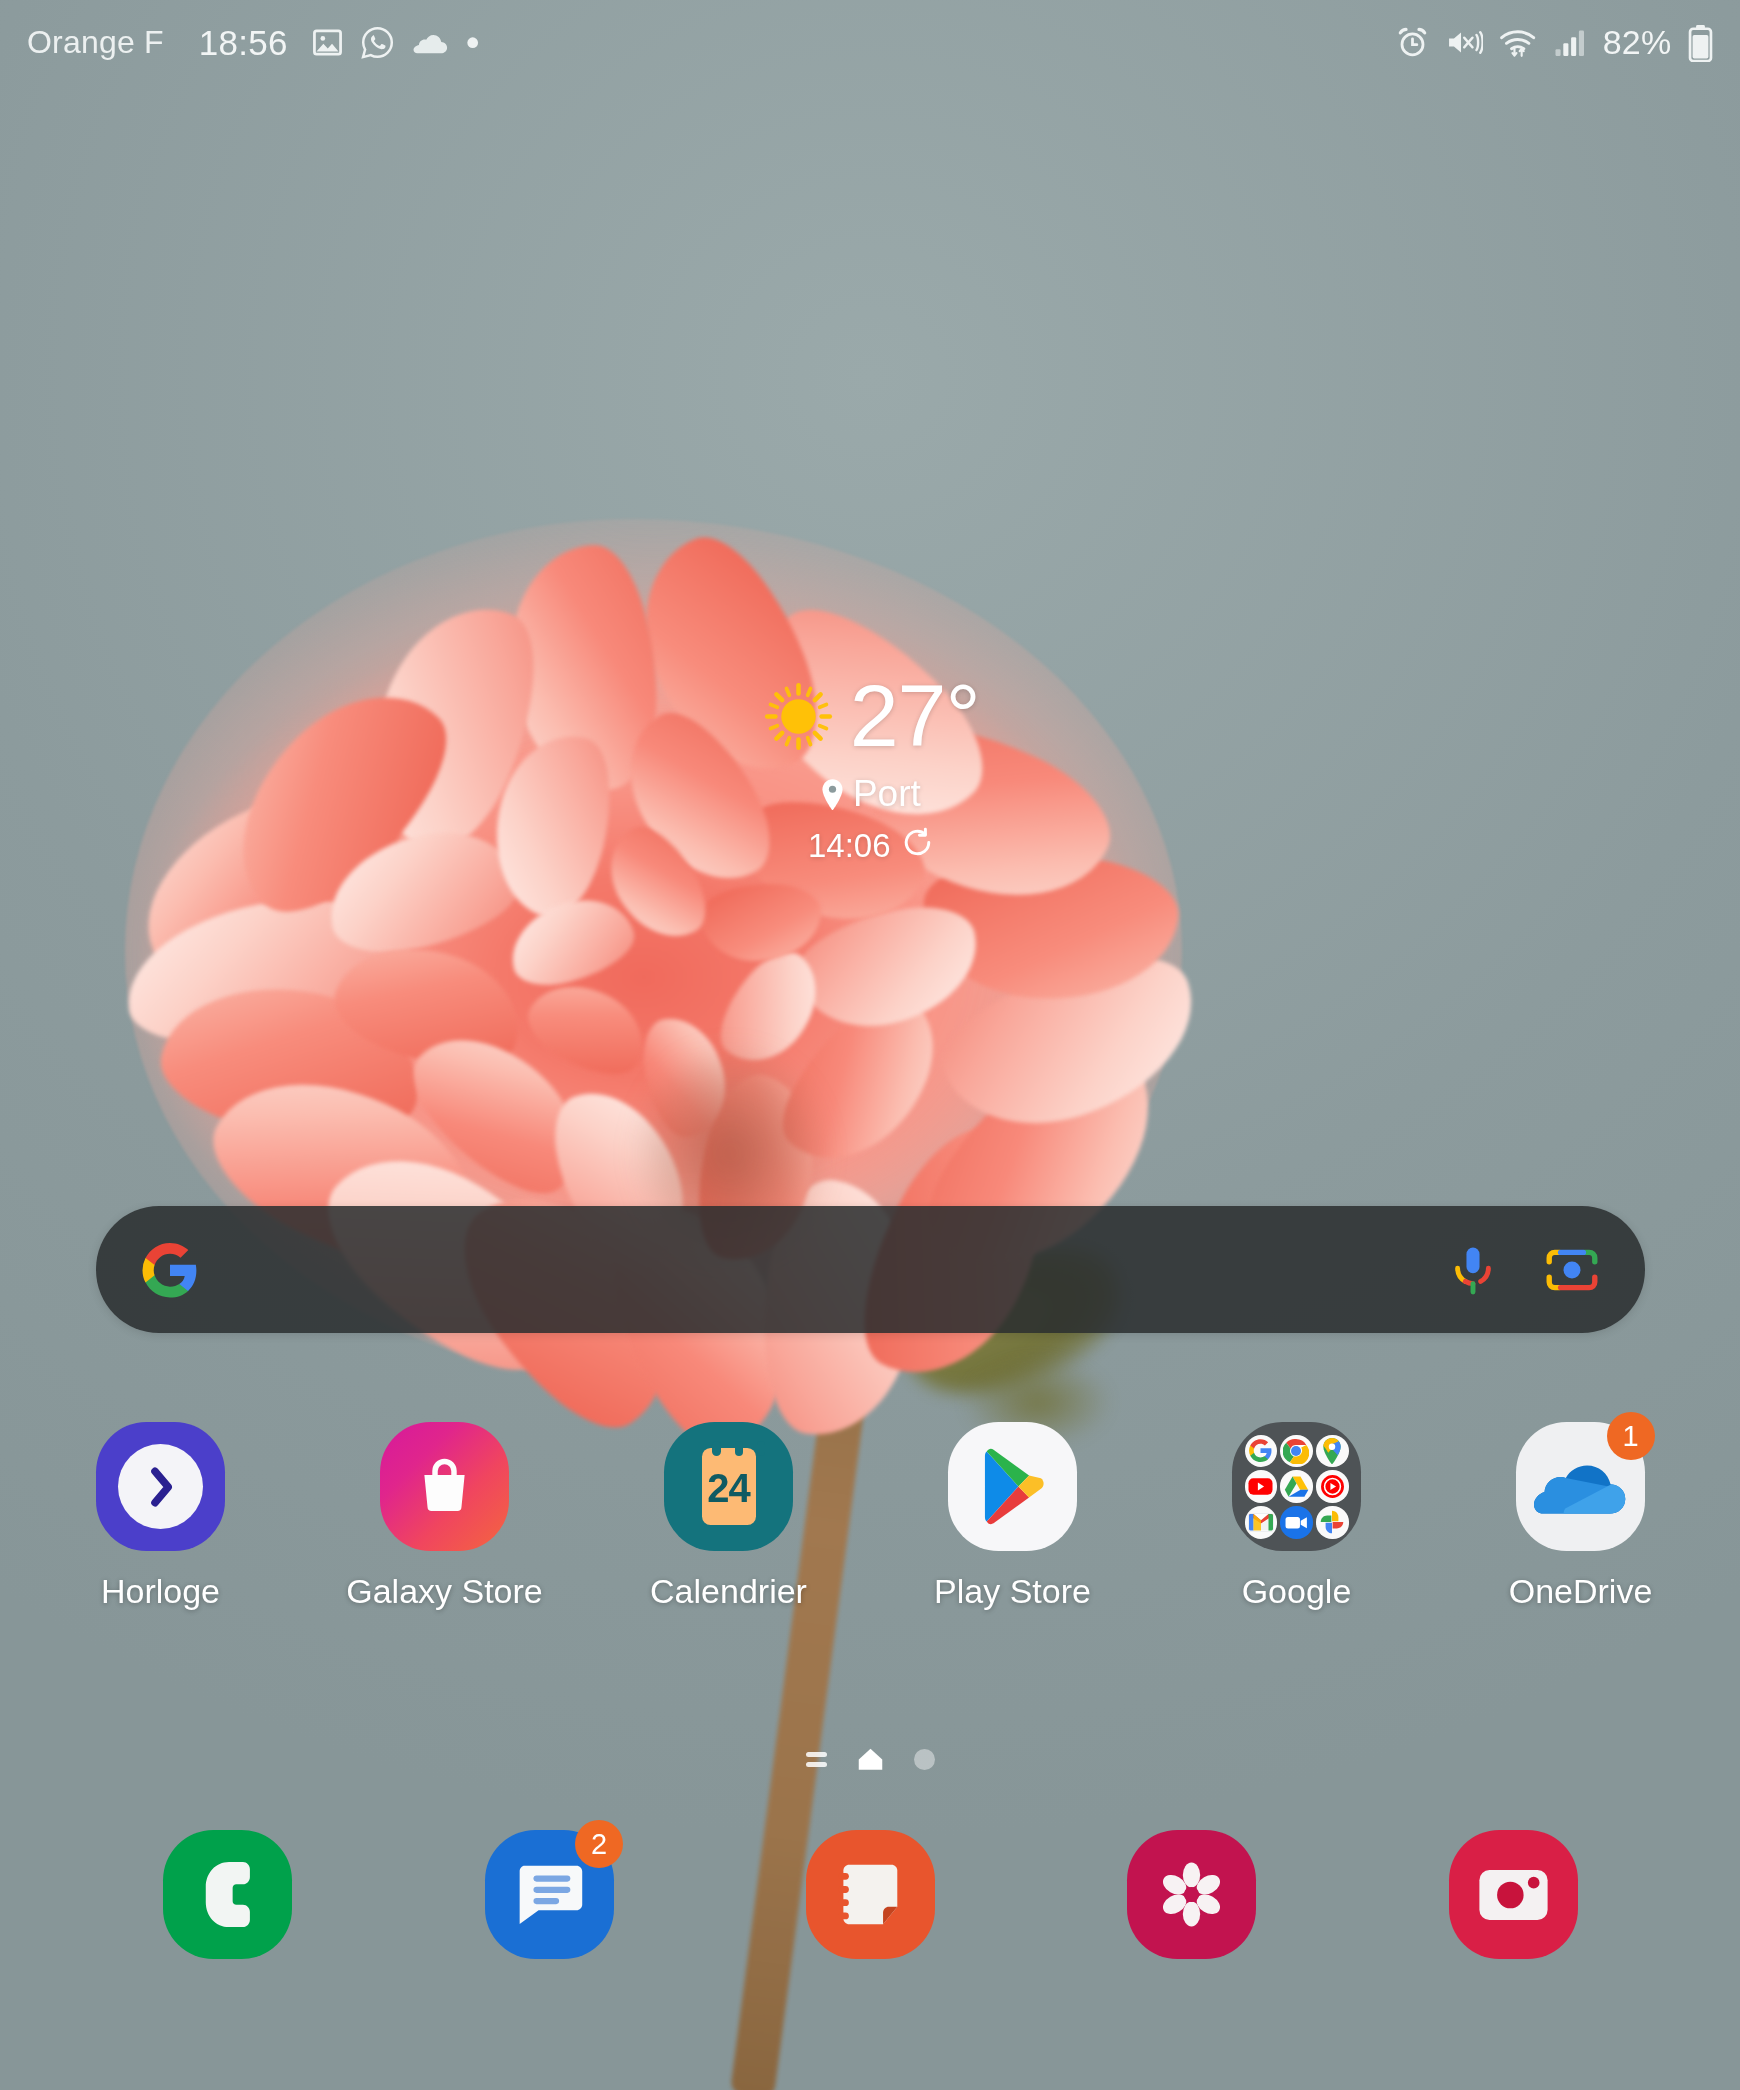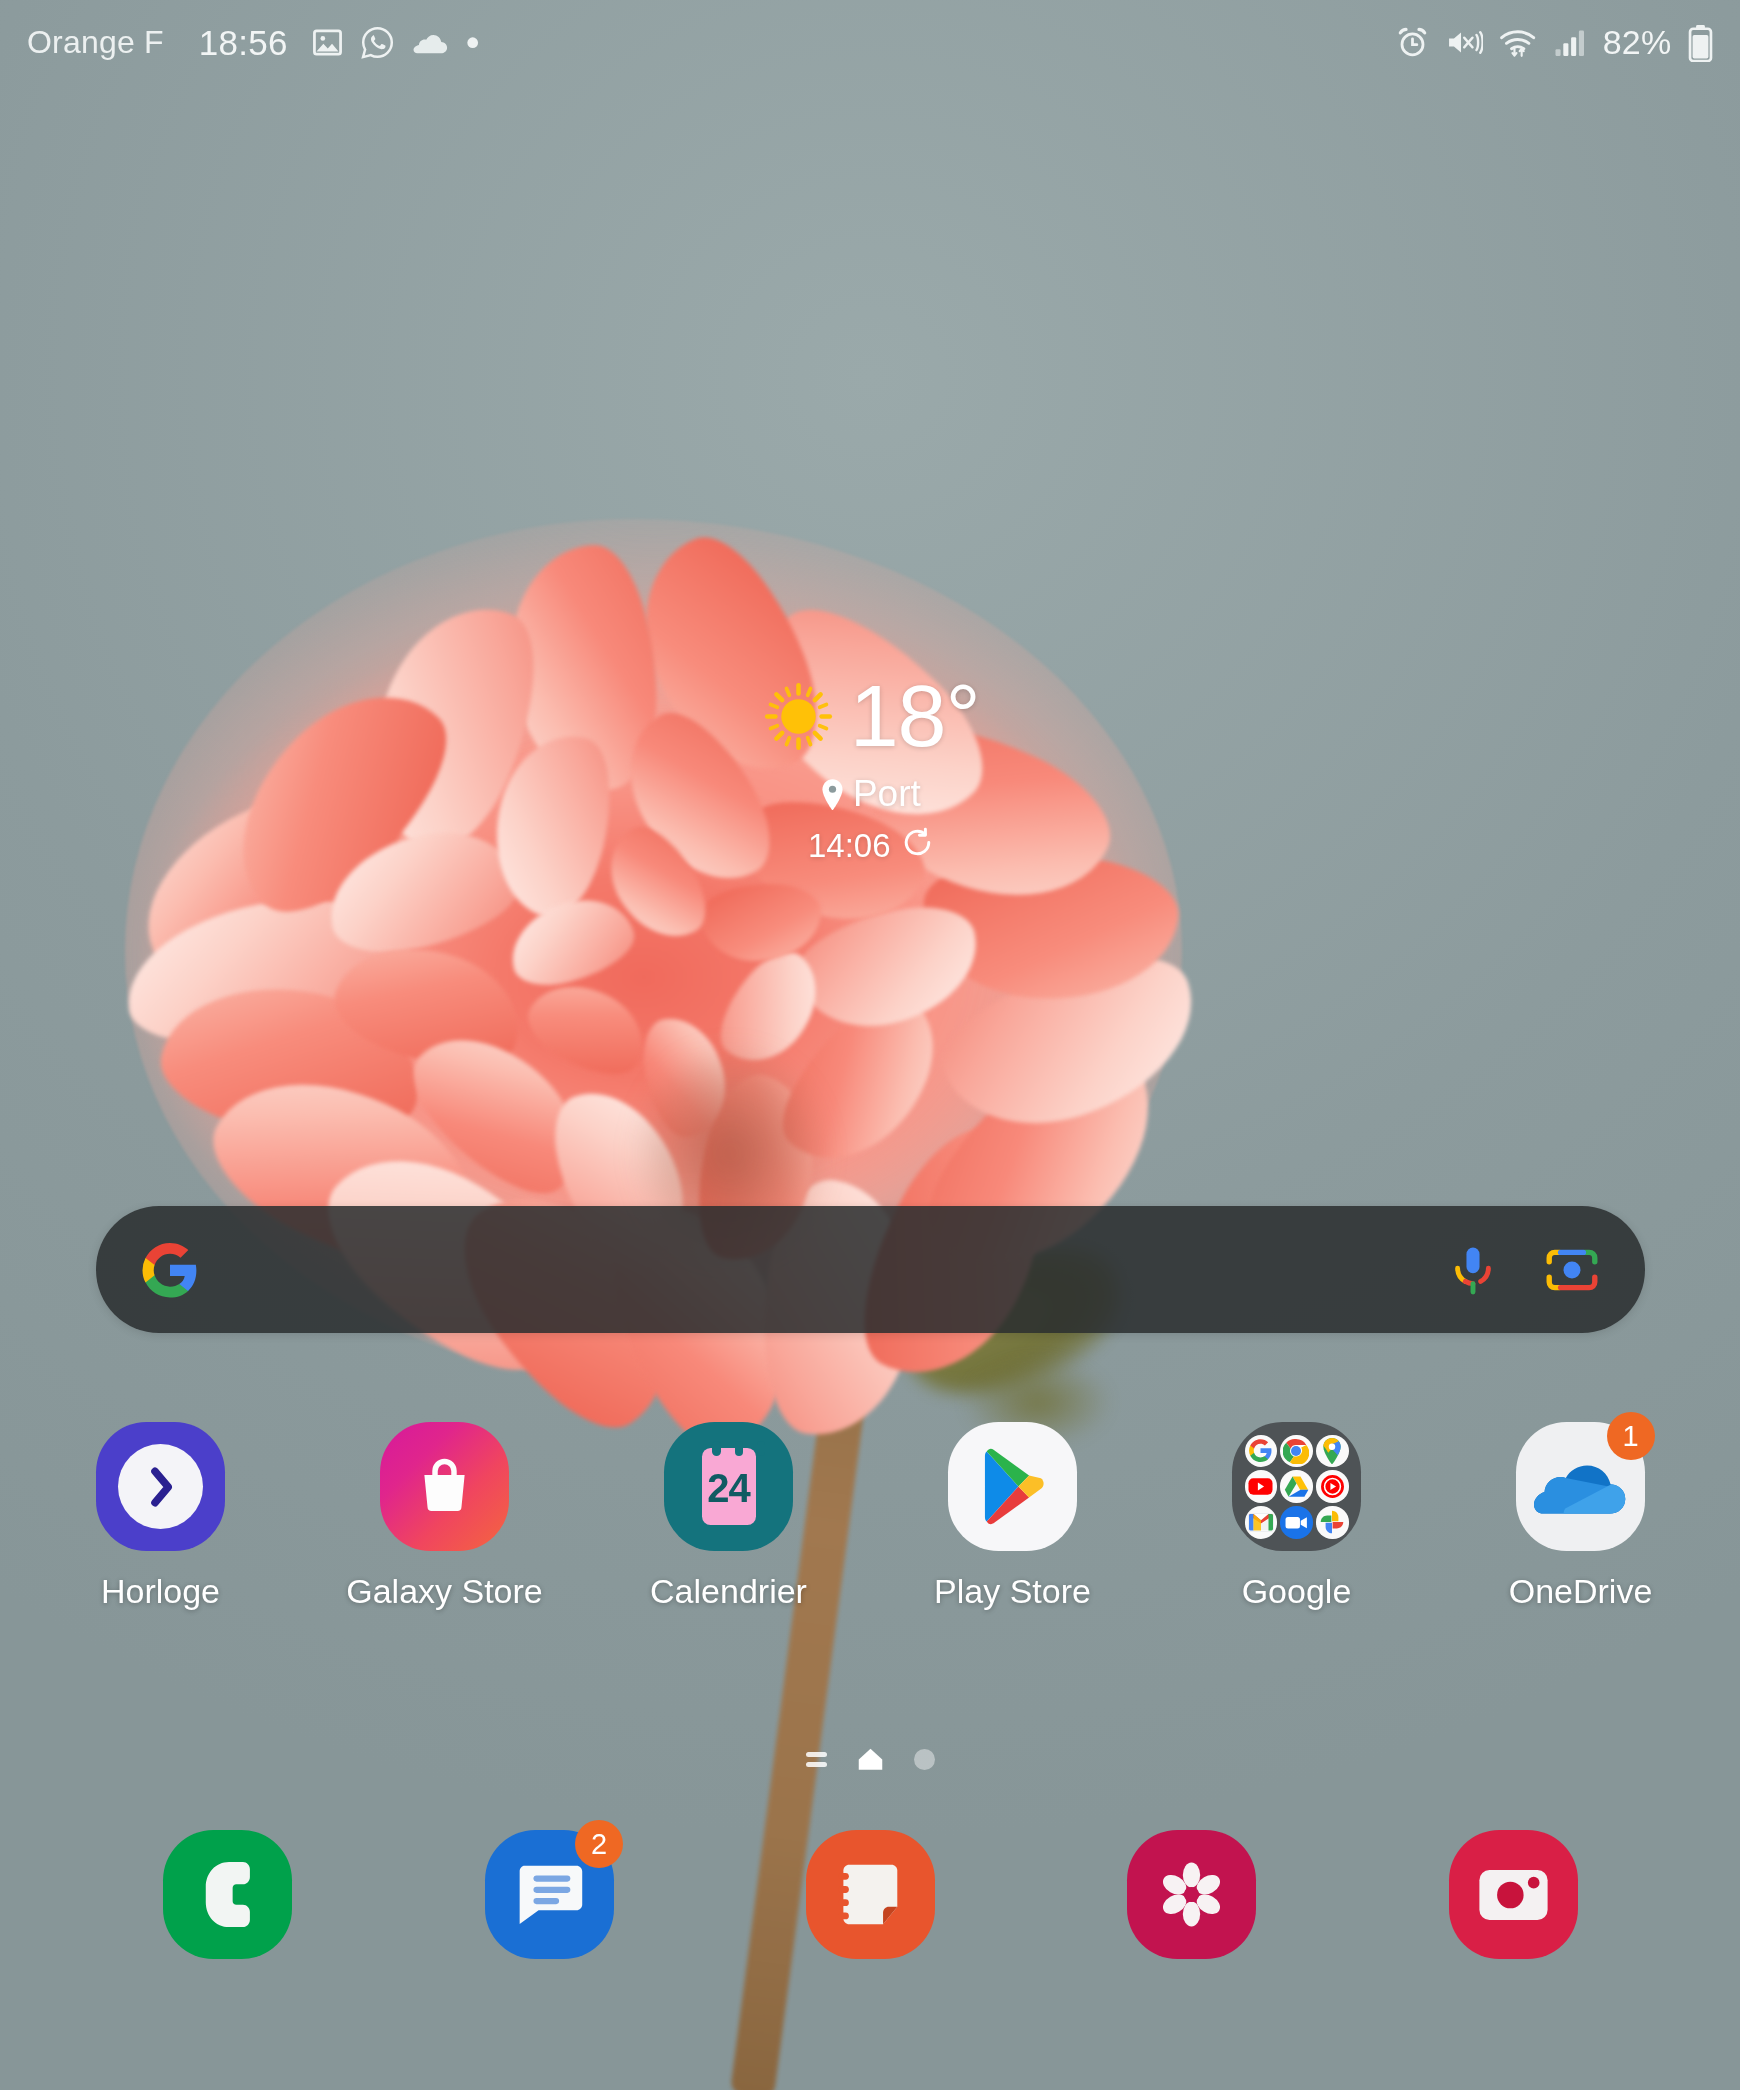--- a/index.html
+++ b/index.html
@@ -350,21 +350,21 @@
           <path d="M13.6 5.1l1.5 3.6"></path>
             <path d="M24.9 31.3l1.5 3.6"></path>
           <path d="M26.4 5.1l-1.5 3.6"></path>
             <path d="M15.1 31.3l-1.5 3.6"></path>
           <path d="M5.1 13.6l3.6 1.5"></path>
             <path d="M31.3 24.9l3.6 1.5"></path>
           <path d="M5.1 26.4l3.6-1.5"></path>
             <path d="M31.3 15.1l3.6-1.5"></path>
         </g>
       </svg>
-      <span class="w-temp">18°</span>
+      <span class="w-temp">27°</span>
     </div>
     <div class="w-loc">
       <svg width="25" height="33" viewBox="0 0 16 22">
         <path d="M8 0.8C4.3 0.8 1.3 3.8 1.3 7.5c0 4.9 6 13.2 6.3 13.6.2.2.6.2.8 0 .3-.4 6.3-8.7 6.3-13.6C14.7 3.8 11.7.8 8 .8z" fill="#ffffff"></path>
         <circle cx="8" cy="7.5" r="2.4" fill="#8c9b9d"></circle>
       </svg>
       <span>Port</span>
     </div>
     <div class="w-time">
       <span>14:06</span>
@@ -426,21 +426,21 @@
             <path d="M8.7 8.6V6.6a3.3 3.3 0 0 1 6.6 0v2" fill="none" stroke="#fdfdfd" stroke-width="1.9" stroke-linecap="round"></path>
           </svg>
         </div>
       </div>
       <div class="app-label">Galaxy Store</div>
     </div>
 
     <div class="app">
       <div class="app-icon-wrap">
         <div class="squircle sq" style="background:#14737d;">
-          <div style="position:relative;width:54px;height:77px;background:#f9a8d4;border-radius:8.6px;display:flex;align-items:center;justify-content:center;">
+          <div style="position:relative;width:54px;height:77px;background:#fdba74;border-radius:8.6px;display:flex;align-items:center;justify-content:center;">
             <span style="position:absolute;top:-6.7px;left:10.6px;width:8.6px;height:14.4px;background:#14737d;border-radius:4.8px;"></span>
             <span style="position:absolute;top:-6.7px;left:33px;width:8.6px;height:14.4px;background:#14737d;border-radius:4.8px;"></span>
             <span style="position:absolute;top:-6.7px;left:55px;width:8.6px;height:14.4px;background:#14737d;border-radius:4.8px;"></span>
             <span style="font-size:40px;font-weight:700;color:#105b63;letter-spacing:-1px;margin-top:3.8px;">24</span>
           </div>
         </div>
       </div>
       <div class="app-label">Calendrier</div>
     </div>
 

